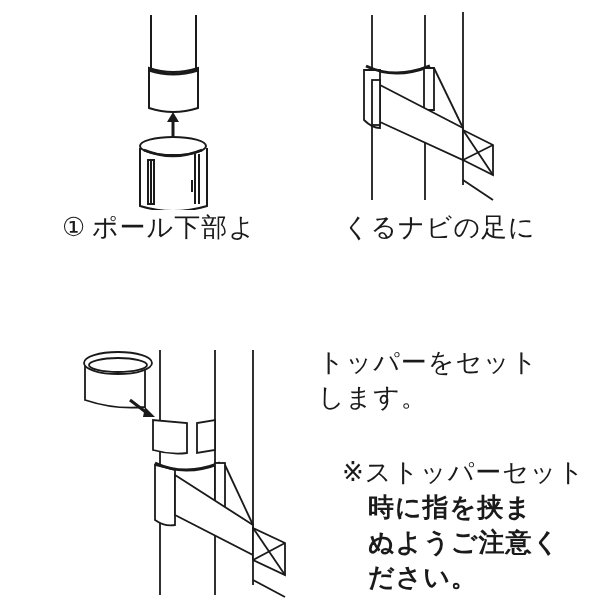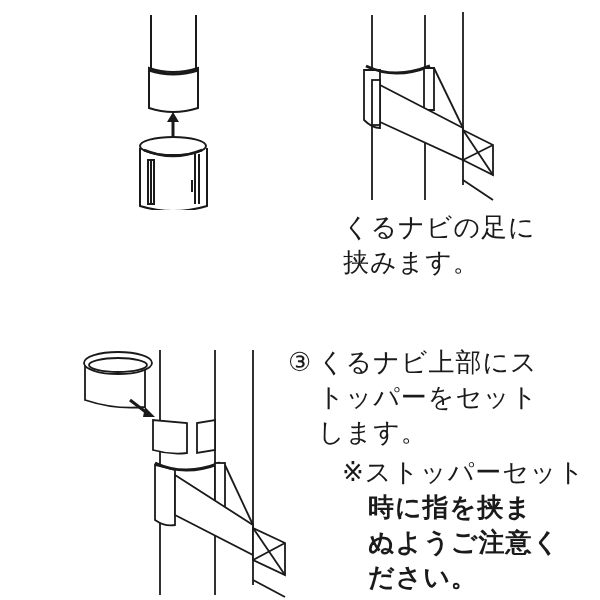--- a/index.html
+++ b/index.html
@@ -79,29 +79,28 @@
       <polygon points="100,130 178,180 178,210 100,170"></polygon>
       <polygon points="178,183 210,198 210,230 178,215"></polygon>
       <line x1="178" y1="183" x2="210" y2="230"></line>
       <line x1="210" y1="198" x2="178" y2="215"></line>
       <line x1="178" y1="235" x2="210" y2="252"></line>
     </g>
   </svg>
 </div>
 
 <div class="caption" style="left:62px;top:210px;">
+  <span class="line"><span class="num">①</span><span>ポール下部よ</span></span>
 </div>
 
 <div class="caption" style="left:313px;top:210px;">
   <span class="line indent">くるナビの足に</span>
-  <span class="line indent">挟みます。</span>
 </div>
 
 <div class="caption" style="left:288px;top:345px;">
-  <span class="line"><span class="num">③</span><span>くるナビ上部にス</span></span>
   <span class="line indent">トッパーをセット</span>
   <span class="line indent">します。</span>
 </div>
 
 <div class="note" style="left:326px;top:455px;margin-left:16px;">
   <span class="line"><span>※</span><span>ストッパーセット</span></span>
   <span class="line indent">時に指を挟ま</span>
   <span class="line indent">ぬようご注意く</span>
   <span class="line indent">ださい。</span>
 </div>

